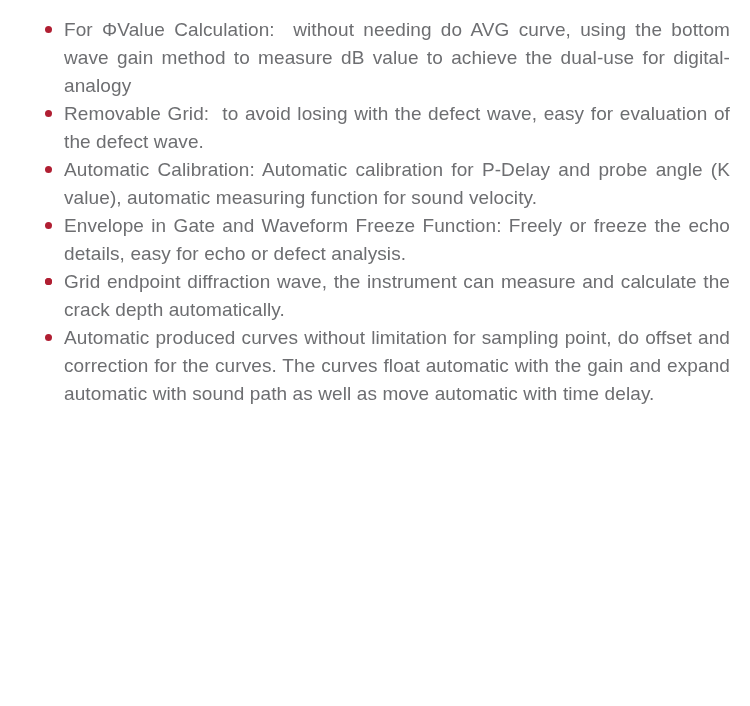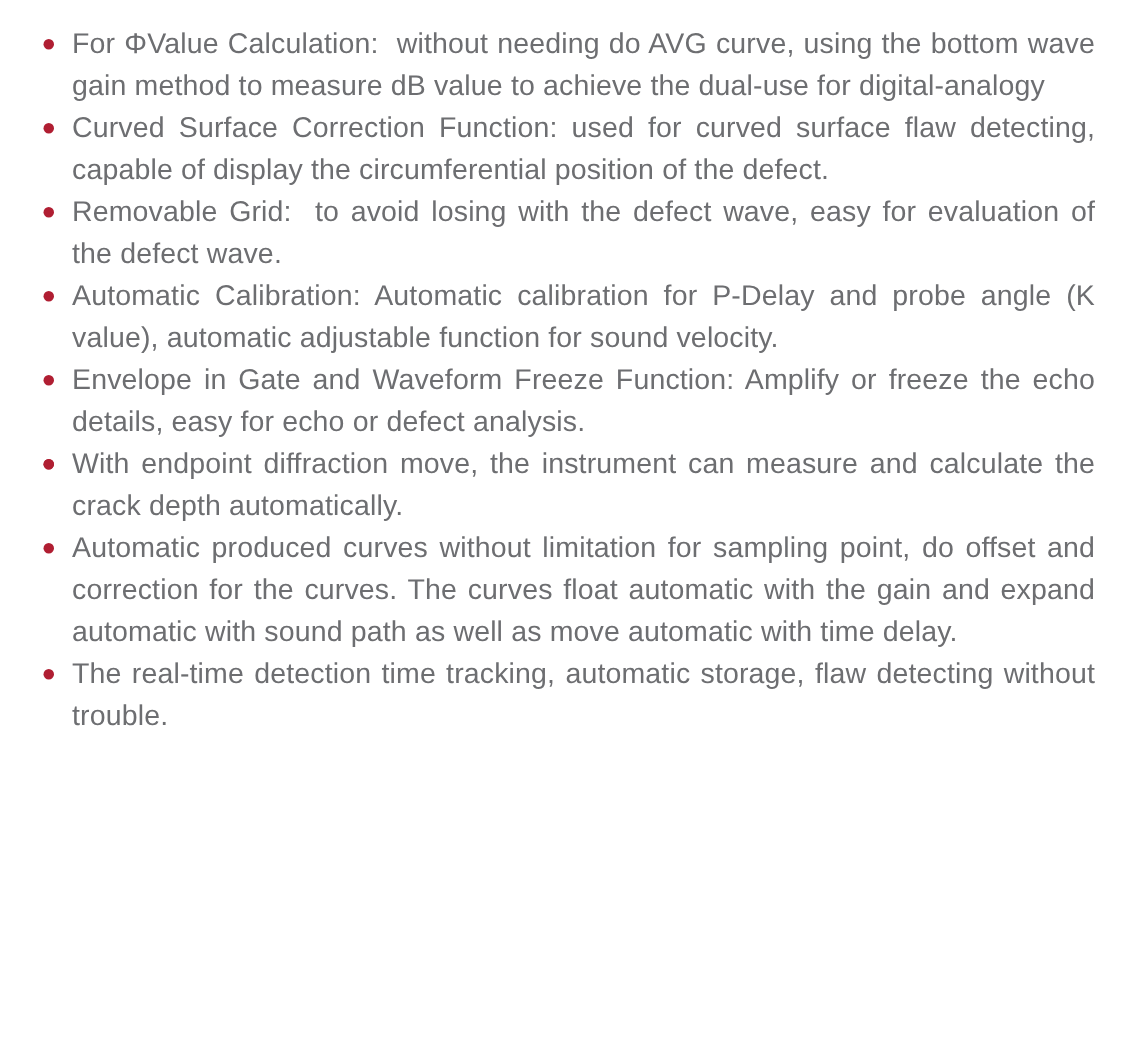--- a/index.html
+++ b/index.html
@@ -10,21 +10,21 @@
   body {
     width: 750px;
     height: 706px;
     background: var(--background, #ffffff);
     font-family: "Liberation Sans", sans-serif;
     overflow: hidden;
   }
   .features {
     list-style: none;
     margin: 0;
-    padding: 16px 20px 0 28px;
+    padding: 16px 20px 0 44px;
   }
   .feature {
     position: relative;
     padding-left: 20px;
     font-size: 19px;
     line-height: 28px;
     font-weight: 300;
     letter-spacing: 0.1px;
     color: var(--text, #6D6E71);
     text-align: justify;
@@ -45,42 +45,34 @@
 </head>
 <body>
 
 <ul class="features">
   <li class="feature">
     <span class="bullet"></span>
     <span class="txt">For ΦValue Calculation:  without needing do AVG curve, using the bottom wave gain method to measure dB value to achieve the dual-use for digital-analogy</span>
   </li>
   <li class="feature">
     <span class="bullet"></span>
-    <span class="txt">Curved Surface Correction Function: used for curved surface flaw detecting, capable of display the circumferential position of the defect.</span>
-  </li>
-  <li class="feature">
-    <span class="bullet"></span>
     <span class="txt">Removable Grid:  to avoid losing with the defect wave, easy for evaluation of the defect wave.</span>
   </li>
   <li class="feature">
     <span class="bullet"></span>
-    <span class="txt">Automatic Calibration: Automatic calibration for P-Delay and probe angle (K value), automatic adjustable function for sound velocity.</span>
+    <span class="txt">Automatic Calibration: Automatic calibration for P-Delay and probe angle (K value), automatic measuring function for sound velocity.</span>
   </li>
   <li class="feature">
     <span class="bullet"></span>
-    <span class="txt">Envelope in Gate and Waveform Freeze Function: Amplify or freeze the echo details, easy for echo or defect analysis.</span>
+    <span class="txt">Envelope in Gate and Waveform Freeze Function: Freely or freeze the echo details, easy for echo or defect analysis.</span>
   </li>
   <li class="feature">
     <span class="bullet"></span>
   </li>
   <li class="feature">
     <span class="bullet"></span>
-    <span class="txt">With endpoint diffraction move, the instrument can measure and calculate the crack depth automatically.</span>
+    <span class="txt">Grid endpoint diffraction wave, the instrument can measure and calculate the crack depth automatically.</span>
   </li>
   <li class="feature">
     <span class="bullet"></span>
     <span class="txt">Automatic produced curves without limitation for sampling point, do offset and correction for the curves. The curves float automatic with the gain and expand automatic with sound path as well as move automatic with time delay.</span>
   </li>
-  <li class="feature">
-    <span class="bullet"></span>
-    <span class="txt">The real-time detection time tracking, automatic storage, flaw detecting without trouble.</span>
-  </li>
 </ul>
 
 </body></html>

